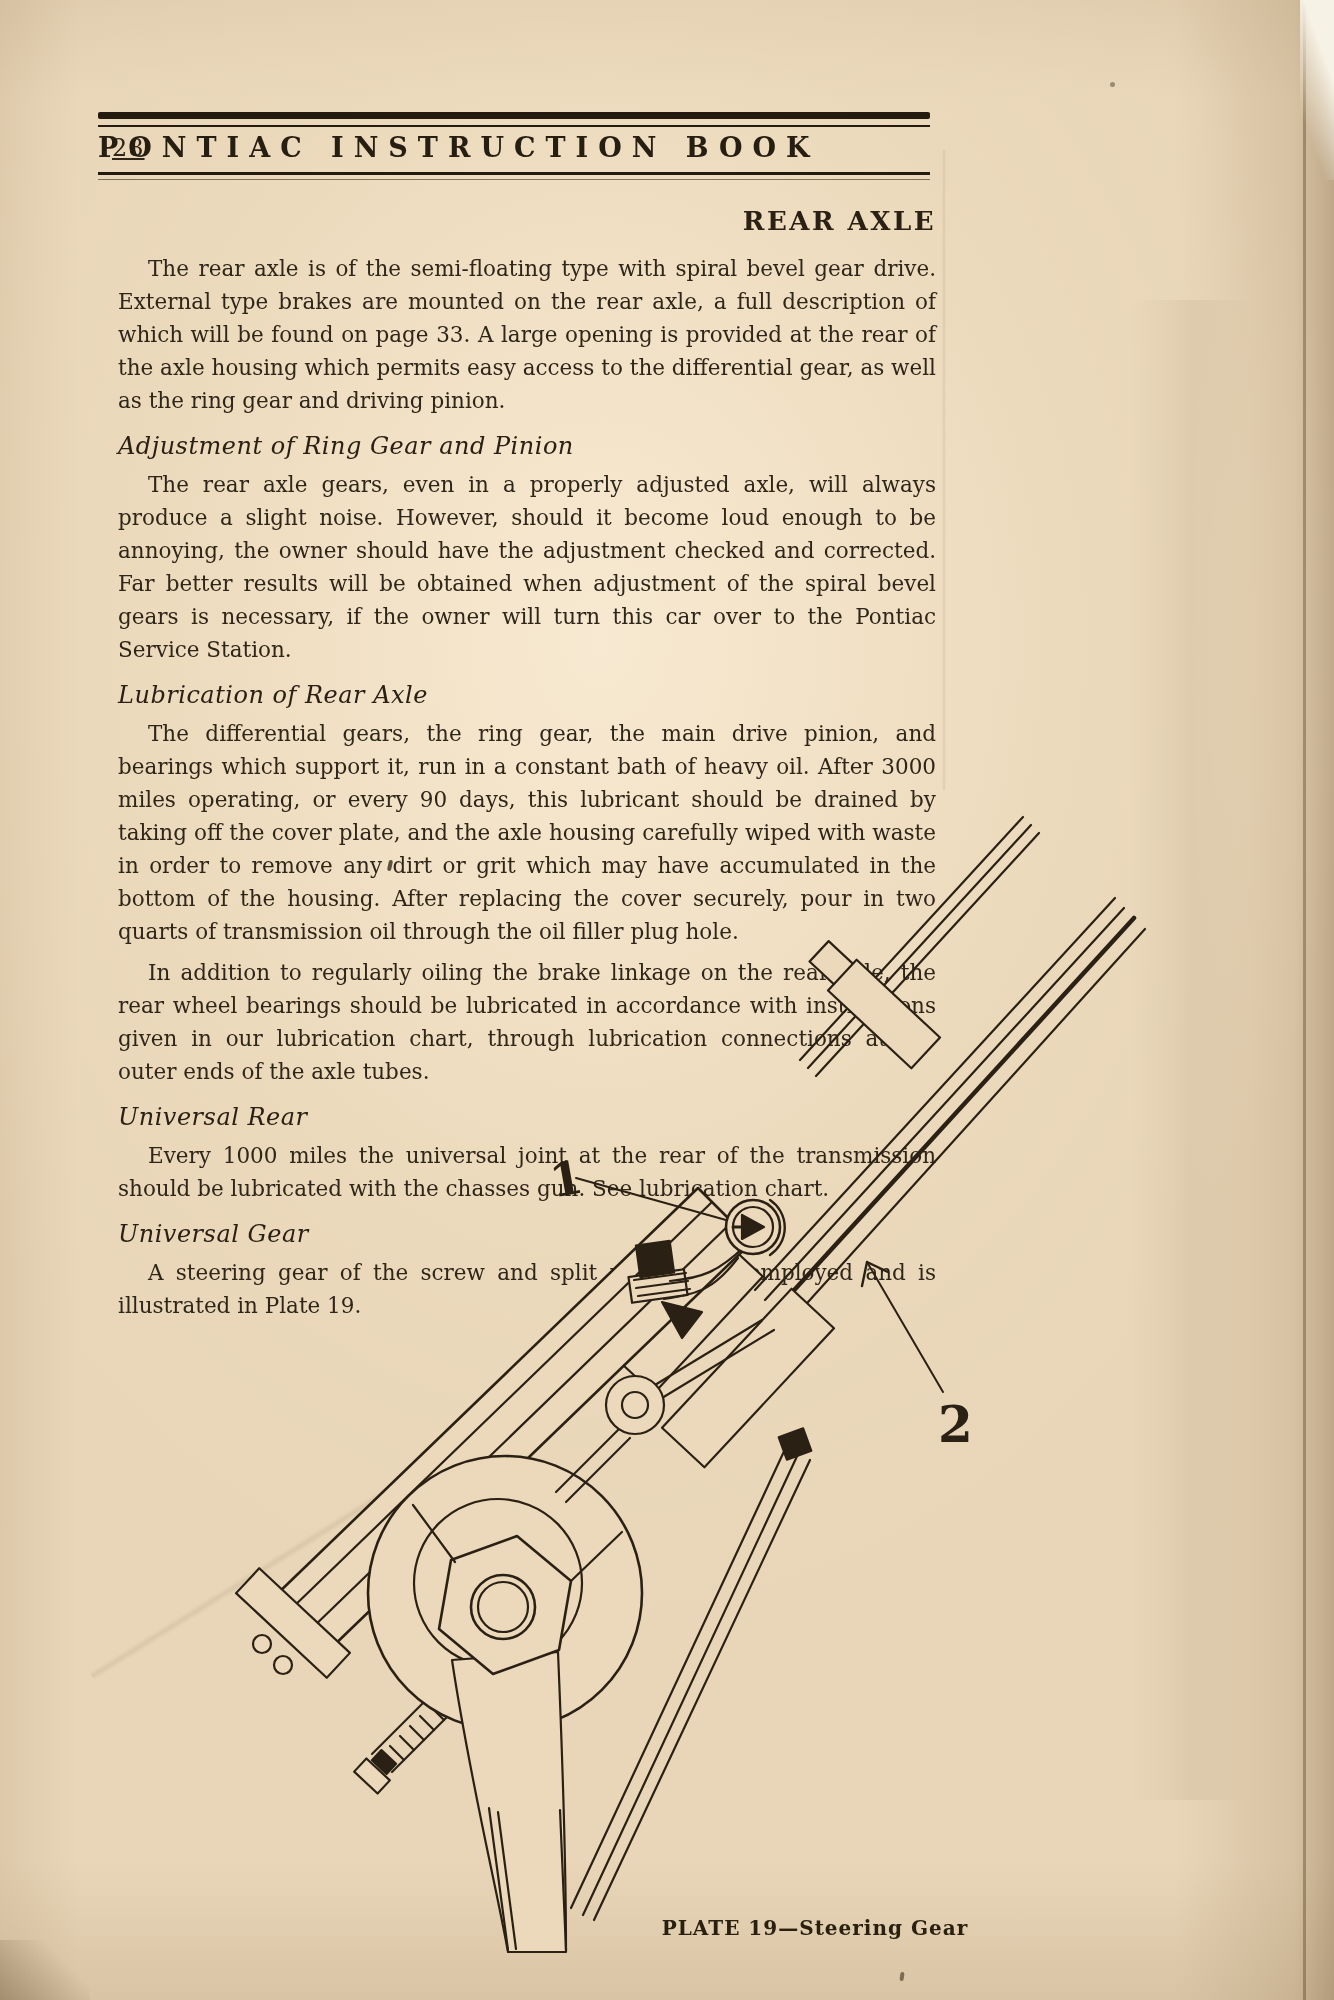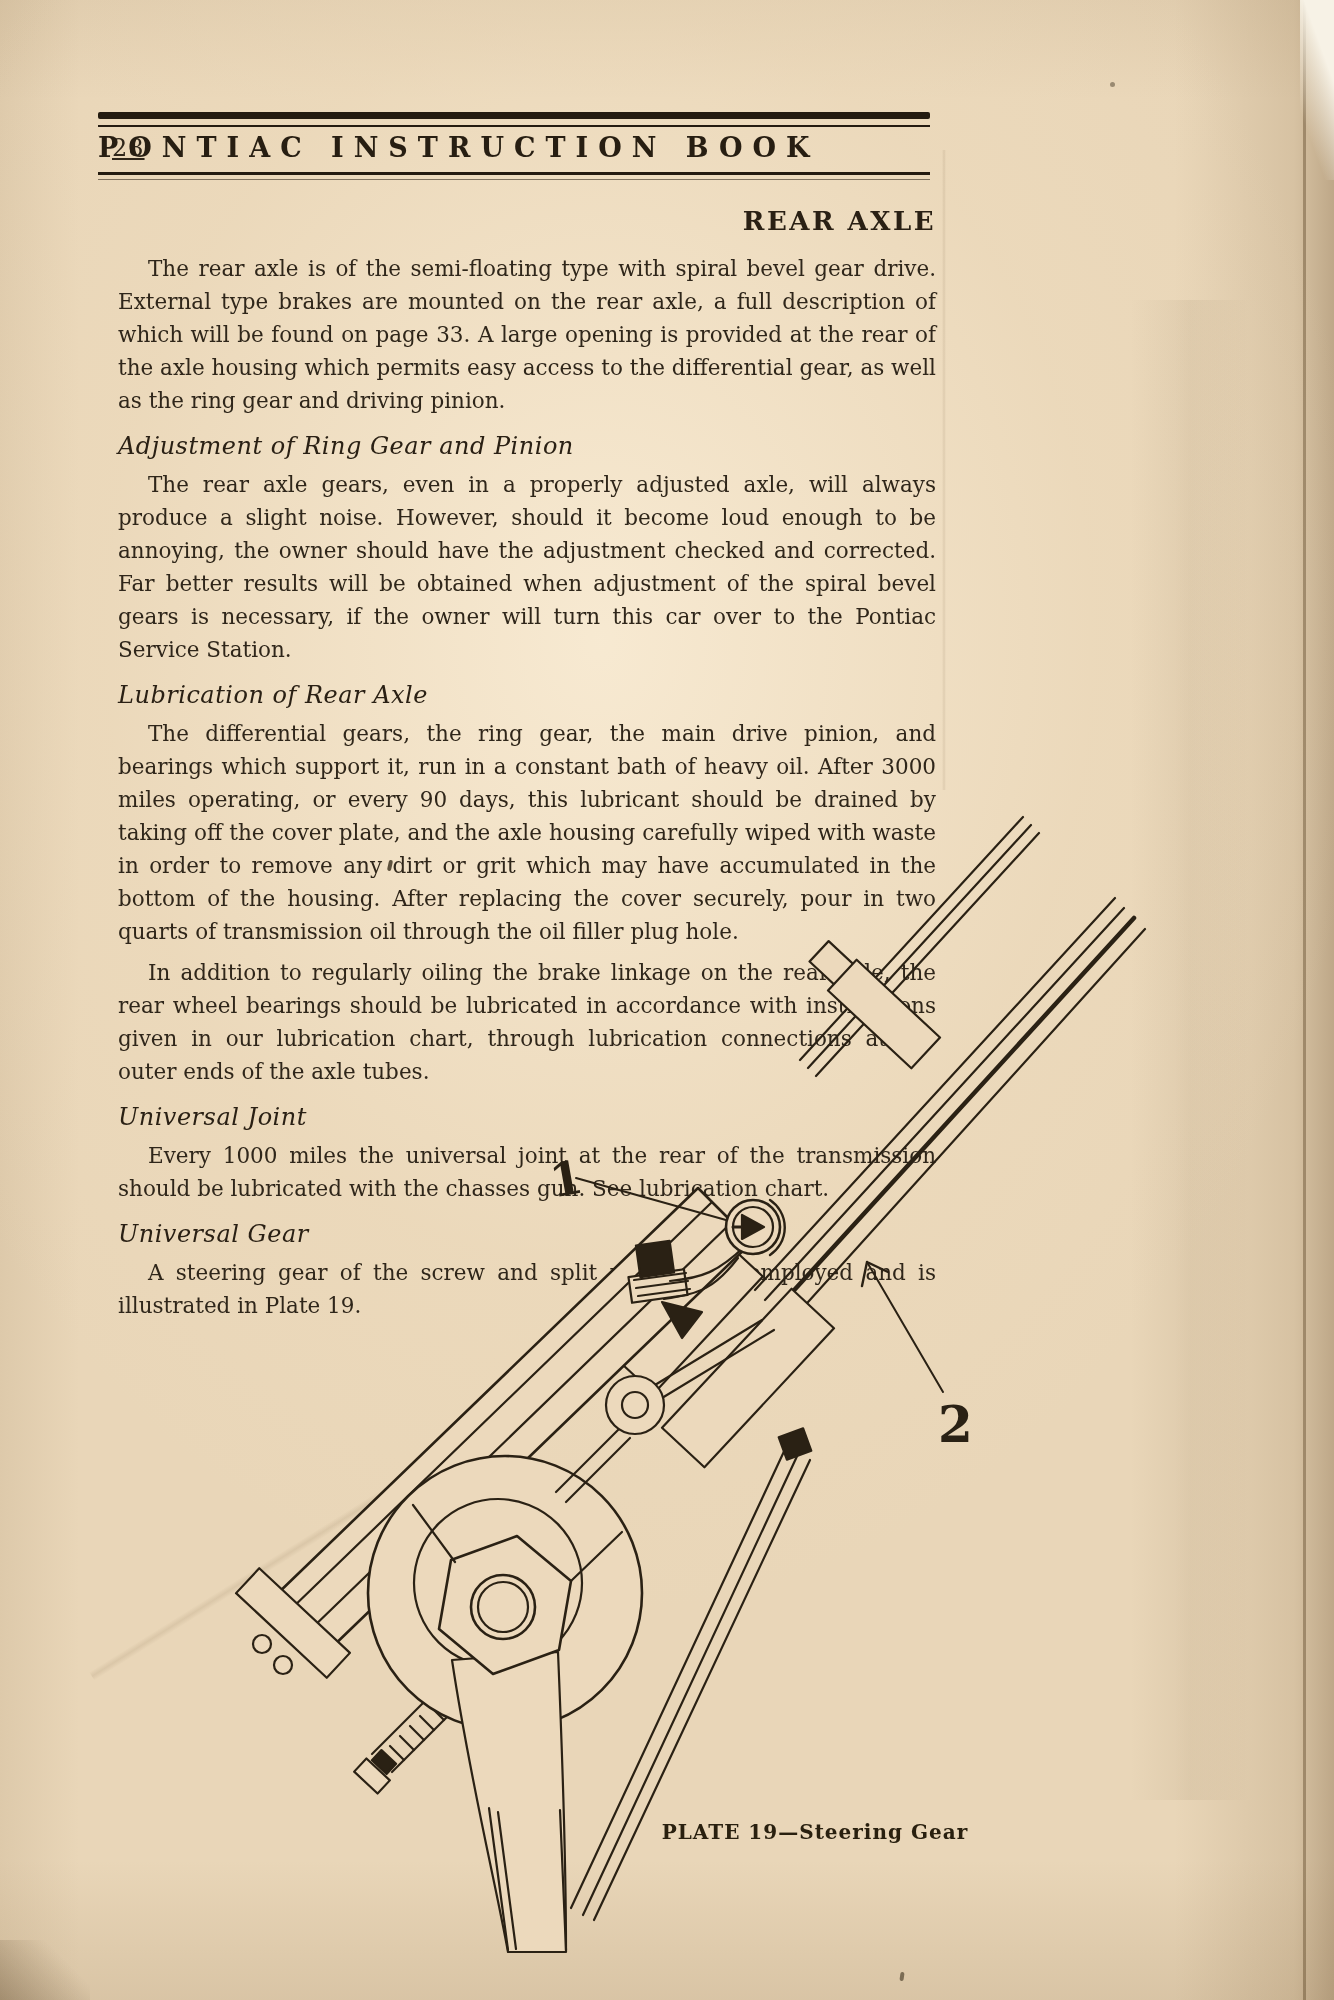--- a/index.html
+++ b/index.html
@@ -48,21 +48,21 @@
   .text-column{position:absolute;left:118px;top:206px;width:818px;}
   .main-title{margin:0 0 16px 0;text-align:right;font-size:26px;font-weight:bold;
     letter-spacing:2.5px;color:#2a2014;}
   .text-column p{margin:8px 0 0 0;font-size:21.5px;line-height:33px;text-align:justify;
     text-indent:30px;}
   .sec-heading{margin:15px 0 4px 0;font-size:24px;font-weight:normal;font-style:italic;
     color:#2a2014;letter-spacing:.5px;}
 
   
   .figure-svg{position:absolute;left:0;top:0;width:1334px;height:2000px;}
-  .figure-caption{position:absolute;left:580px;top:1820px;width:470px;text-align:center;
+  .figure-caption{position:absolute;left:580px;top:1916px;width:470px;text-align:center;
     font-size:20px;font-weight:bold;letter-spacing:1px;color:#29200f;}
 
   .speck{position:absolute;background:#3a2e1c;border-radius:2px;}
   .speck.a{left:388px;top:860px;width:4px;height:11px;transform:rotate(12deg);opacity:.8;}
   .speck.b{left:1110px;top:82px;width:5px;height:5px;border-radius:50%;opacity:.45;}
   .speck.c{left:900px;top:1972px;width:4px;height:9px;transform:rotate(8deg);opacity:.6;}
 </style>
 </head>
 <body>
 
@@ -86,21 +86,21 @@
     <h1 class="main-title">REAR AXLE</h1>
     <p>The rear axle is of the semi-floating type with spiral bevel gear drive.  External type brakes are mounted on the rear axle, a full description of which will be found on page 33.  A large opening is provided at the rear of the axle housing which permits easy access to the differential gear, as well as the ring gear and driving pinion.</p>
 
     <h2 class="sec-heading">Adjustment of Ring Gear and Pinion</h2>
     <p>The rear axle gears, even in a properly adjusted axle, will always produce a slight noise.  However, should it become loud enough to be annoying, the owner should have the adjustment checked and corrected.  Far better results will be obtained when adjustment of the spiral bevel gears is necessary, if the owner will turn this car over to the Pontiac Service Station.</p>
 
     <h2 class="sec-heading">Lubrication of Rear Axle</h2>
     <p>The differential gears, the ring gear, the main drive pinion, and bearings which support it, run in a constant bath of heavy oil.  After 3000 miles operating, or every 90 days, this lubricant should be drained by taking off the cover plate, and the axle housing carefully wiped with waste in order to remove any dirt or grit which may have accumulated in the bottom of the housing.  After replacing the cover securely, pour in two quarts of transmission oil through the oil filler plug hole.</p>
     <p>In addition to regularly oiling the brake linkage on the rear axle, the rear wheel bearings should be lubricated in accordance with instructions given in our lubrication chart, through lubrication connections at the outer ends of the axle tubes.</p>
 
-    <h2 class="sec-heading">Universal Joint</h2>
+    <h2 class="sec-heading">Universal Rear</h2>
     <p>Every 1000 miles the universal joint at the rear of the transmission should be lubricated with the chasses gun.  See lubrication chart.</p>
 
     <h2 class="sec-heading">Universal Gear</h2>
     <p>A steering gear of the screw and split nut type is employed and is illustrated in Plate 19.</p>
   </div>
 
   <svg class="figure-svg" viewBox="0 0 1334 2000" fill="none" stroke="#2a2114" stroke-width="2.2" stroke-linecap="round" stroke-linejoin="round">
 
     <g>
       <path d="M800,1060 L1023,817"></path>

